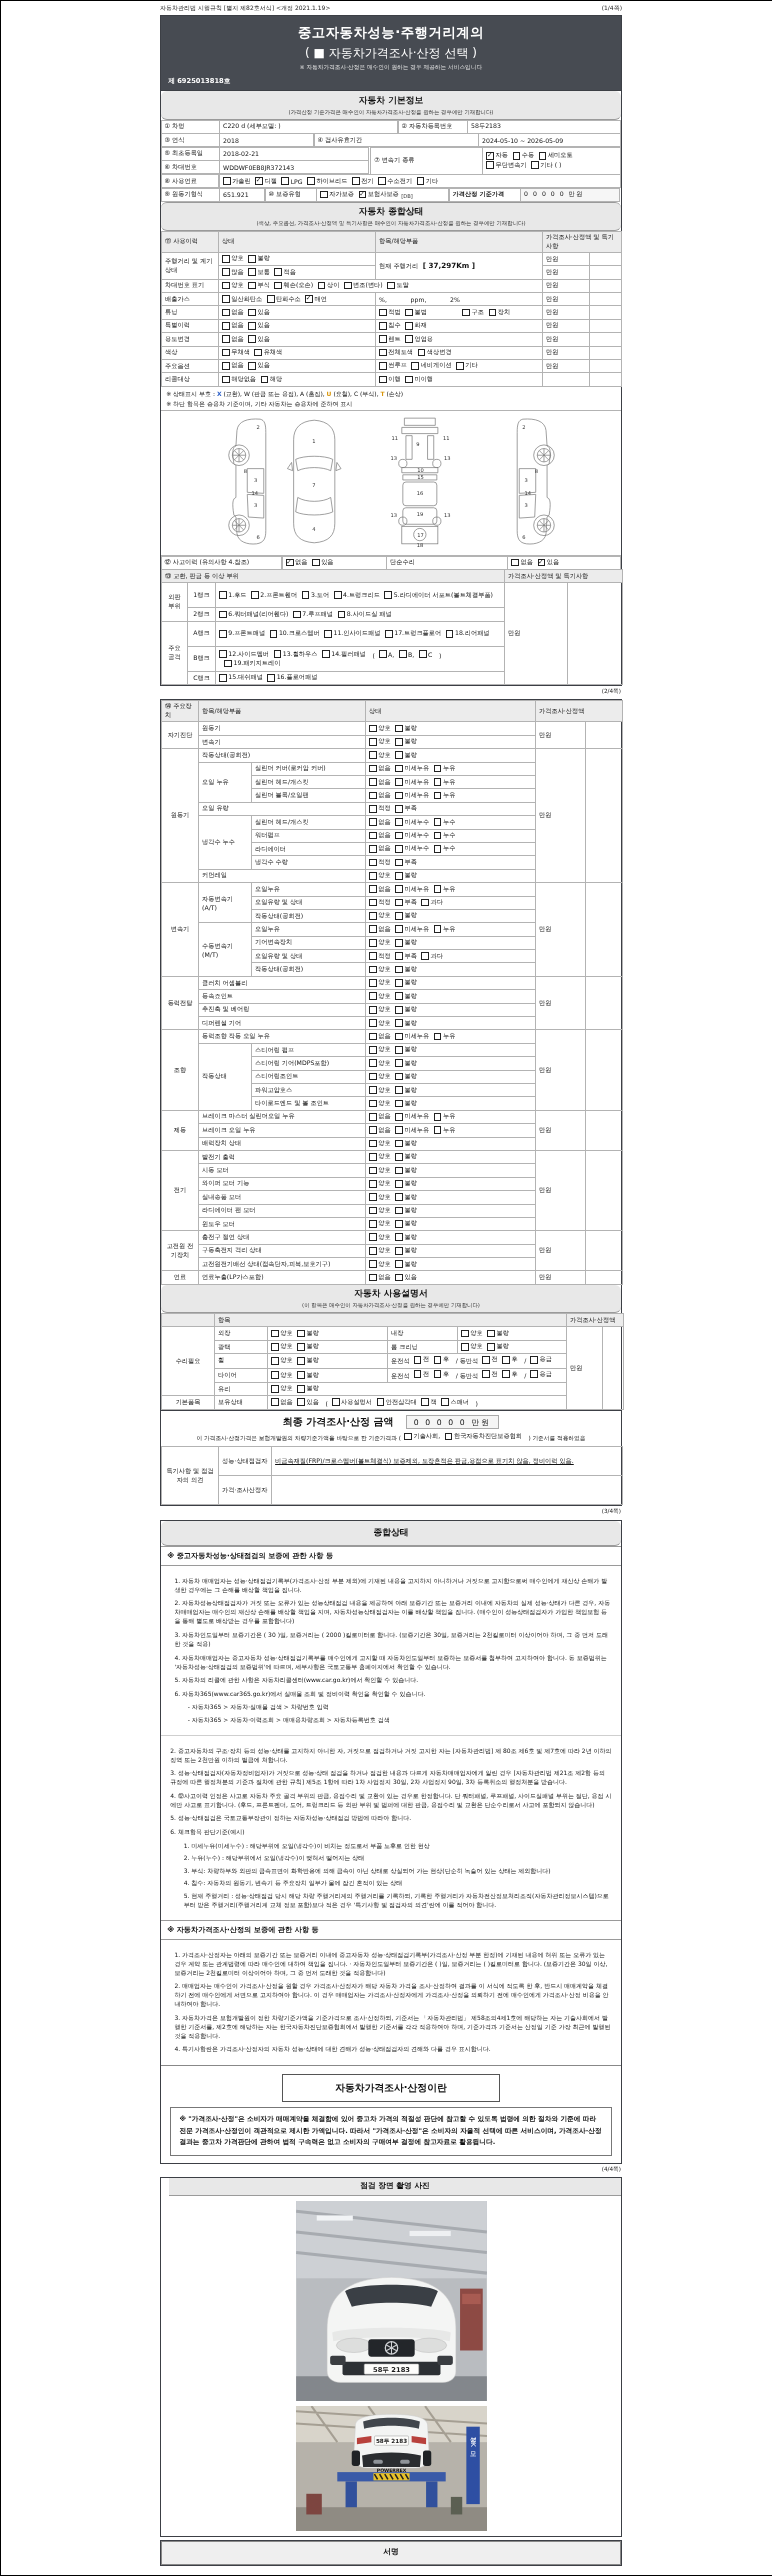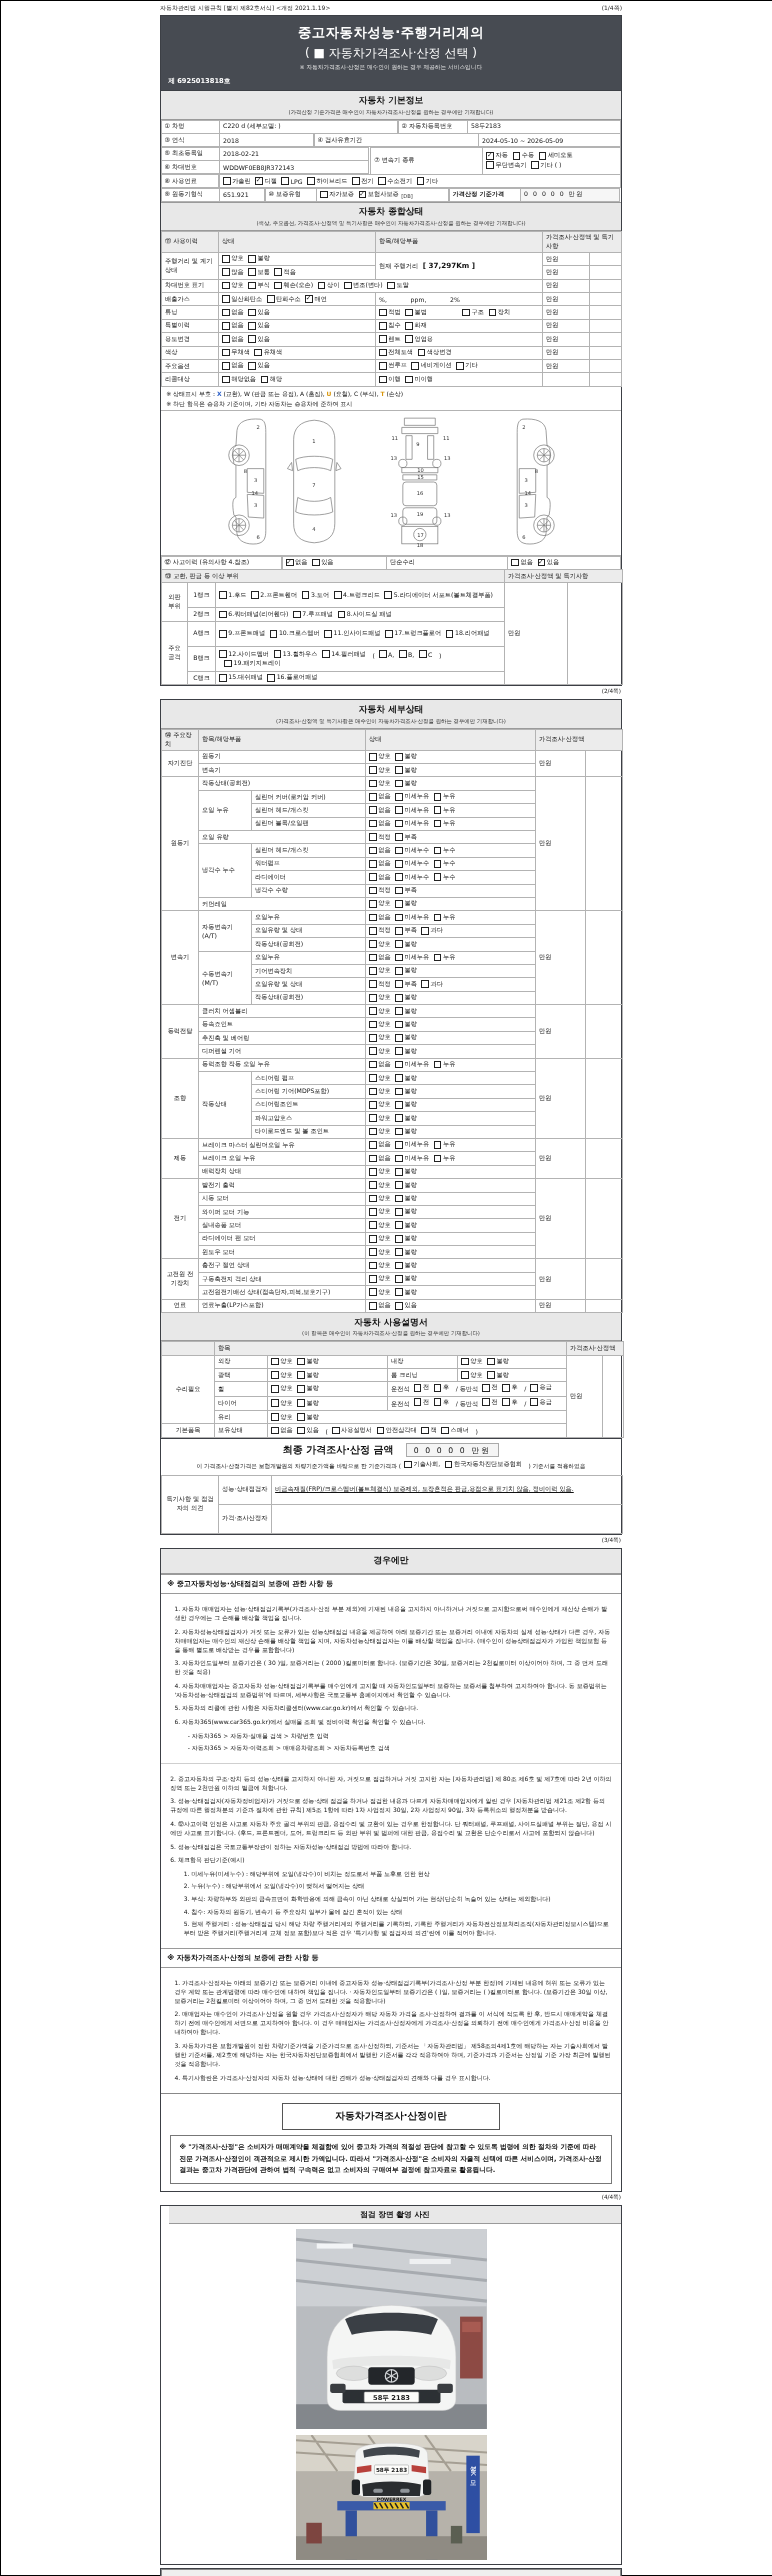--- a/index.html
+++ b/index.html
@@ -6,21 +6,21 @@
   body{width:773px;height:2576px;background:#fff;font-family:"DejaVu Sans","Liberation Sans",sans-serif;color:#111;overflow:hidden;}
   .page{position:relative;width:773px;height:2576px;border:0.5px solid #000;box-sizing:border-box;background:#fff;}
   .content{width:462px;margin-left:159px;}
   .meta{display:flex;justify-content:space-between;font-size:6px;color:#222;padding-top:2.6px;margin-bottom:2.1px;}
   .region{border:1px solid #3c3f45;margin-bottom:2.1px;background:#fff;}
   .darkhead{background:#474b52;color:#fff;padding:5.2px 7.2px 4.1px 7.2px;border-bottom:1px solid #3c3f45;}
   .darkhead .t{font-size:13.4px;font-weight:bold;text-align:center;letter-spacing:0.5px;margin-top:3.1px;}
   .darkhead .s{font-size:12px;text-align:center;margin-top:3.1px;}
   .darkhead .n{font-size:5.7px;text-align:center;margin-top:2.1px;color:#e8e8e8;}
   .darkhead .d{font-size:6.7px;font-weight:bold;margin-top:5.2px;text-align:left;}
-  .sech{background:#e8e8e8;border-bottom:0.5px solid #9a9a9a;text-align:center;padding:3.6px 0 3.1px 0;}
+  .sech{background:#e8e8e8;border-bottom:0.5px solid #9a9a9a;text-align:center;padding:3.6px 0 3.1px 0;border-radius:6px;}
   .sech .t{font-size:8.8px;font-weight:bold;}
   .sech .n{font-size:5.4px;color:#333;margin-top:1.5px;}
   table.tb{width:100%;border-collapse:collapse;table-layout:fixed;}
   table.tb td,table.tb th{border:0.5px solid #b3b3b3;font-size:6.2px;padding:1px 3.1px;height:13.4px;vertical-align:middle;font-weight:normal;text-align:left;box-sizing:border-box;}
   table.tb th{background:#ececec;}
   .cntr{text-align:center !important;}
   .frow{display:flex;}
   .fc{border:0.5px solid #b3b3b3;margin-top:-0.5px;margin-left:-0.5px;font-size:6.2px;padding:1px 3.1px;display:flex;align-items:center;box-sizing:border-box;min-height:14px;}
   .cb{display:inline-flex;align-items:center;margin-right:4.6px;white-space:nowrap;}
   .cb .bx{width:5.7px;height:5.7px;border:0.8px solid #222;display:inline-block;position:relative;background:#fff;margin-right:1.5px;flex:none;}
@@ -596,24 +596,20 @@
                   <span class="ct">16.플로어패널</span>
                 </span></td>
       </tr>
     </tbody>
         </table>
   </div>
 
   <div class="pgmark">(2/4쪽)</div>
 
   <div class="region">
-    <div class="sech">
-      <div class="t">자동차 세부상태</div>
-      <div class="n">(가격조사·산정액 및 특기사항은 매수인이 자동차가격조사·산정을 원하는 경우에만 기재합니다)</div>
-    </div>
     <table class="tb">
       <colgroup>
             <col style="width:37px">
             <col style="width:53px">
             <col style="width:114px">
             <col style="width:170px">
             <col style="width:50px">
             <col style="width:37px">
           </colgroup>
       <tbody>
@@ -1325,21 +1321,21 @@
         <td></td>
       </tr>
     </tbody>
         </table>
   </div>
 
   <div class="pgmark">(3/4쪽)</div>
 
   <div class="region">
     <div class="sech" style="padding:6.2px 0">
-      <div class="t">경우에만</div>
+      <div class="t">종합상태</div>
     </div>
     <div class="notice-sub">※ 중고자동차성능·상태점검의 보증에 관한 사항 등</div>
     <div class="notice-body">
       <div class="nitem">1.  자동차 매매업자는 성능·상태점검기록부(가격조사·산정 부분 제외)에 기재된 내용을 고지하지 아니하거나 거짓으로 고지함으로써 매수인에게 재산상 손해가 발생한 경우에는 그 손해를 배상할 책임을 집니다.</div>
       <div class="nitem">2.  자동차성능상태점검자가 거짓 또는 오류가 있는 성능상태점검 내용을 제공하여 아래 보증기간 또는 보증거리 이내에 자동차의 실제 성능·상태가 다른 경우, 자동차매매업자는 매수인의 재산상 손해를 배상할 책임을 지며, 자동차성능상태점검자는 이를 배상할 책임을 집니다. (매수인이 성능상태점검자가 가입한 책임보험 등을 통해 별도로 배상받는 경우를 포함합니다)</div>
       <div class="nitem">3.  자동차인도일부터 보증기간은 ( 30 )일, 보증거리는 ( 2000 )킬로미터로 합니다. (보증기간은 30일, 보증거리는 2천킬로미터 이상이어야 하며, 그 중 먼저 도래한 것을 적용)</div>
       <div class="nitem">4.  자동차매매업자는 중고자동차 성능·상태점검기록부를 매수인에게 고지할 때 자동차인도일부터 보증하는 보증서를 첨부하여 고지하여야 합니다. 동 보증범위는 '자동차성능·상태점검의 보증범위'에 따르며, 세부사항은 국토교통부 홈페이지에서 확인할 수 있습니다.</div>
       <div class="nitem">5.  자동차의 리콜에 관한 사항은 자동차리콜센터(www.car.go.kr)에서 확인할 수 있습니다.</div>
       <div class="nitem">6.  자동차365(www.car365.go.kr)에서 실매물 조회 및 정비이력 확인을 확인할 수 있습니다.</div>
       <div class="nsub">- 자동차365 &gt; 자동차·실매물 검색 &gt; 차량번호 입력</div>

